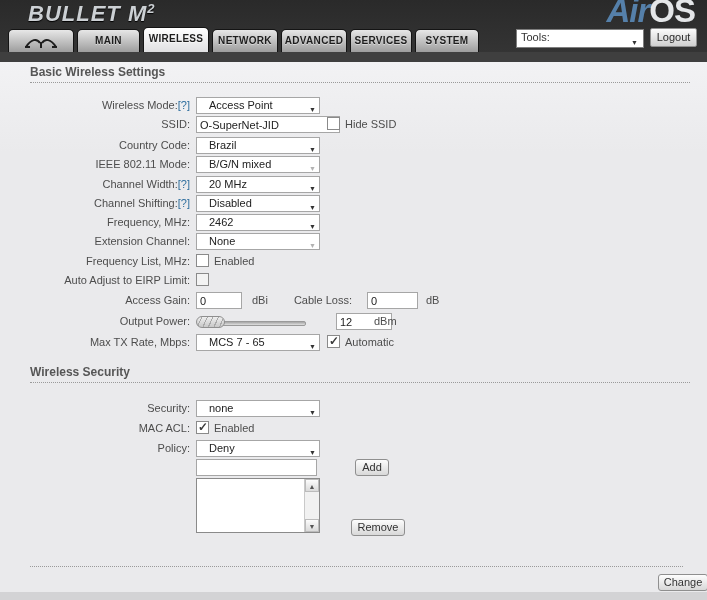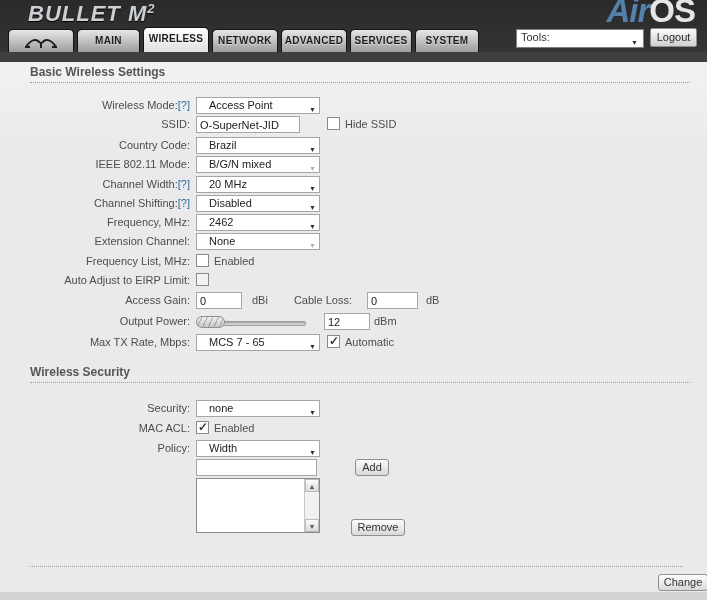--- a/index.html
+++ b/index.html
@@ -185,21 +185,21 @@
 
   <div class="sect" style="top:3px;">Basic Wireless Settings</div>
 
   <div class="row" style="top:35px;">
     <div class="lbl"><span>Wireless Mode:</span><span class="help">[?]</span></div>
     <div class="sel"><span>Access Point</span><span class="arr">▼</span></div>
   </div>
 
   <div class="row" style="top:54px;">
     <div class="lbl">SSID:</div>
-    <input class="inp" style="left: 196px; width: 104px;" value="O-SuperNet-JID">
+    <input class="inp" style="left: 196px; width: 144px;" value="O-SuperNet-JID">
     <span class="cb" style="left:327px;"></span>
     <span class="cb-lbl" style="left:345px;">Hide SSID</span>
   </div>
 
   <div class="row" style="top:75px;">
     <div class="lbl">Country Code:</div>
     <div class="sel"><span>Brazil</span><span class="arr">▼</span></div>
   </div>
 
   <div class="row" style="top:94px;">
@@ -244,21 +244,21 @@
     <span class="unit" style="left:252px;">dBi</span>
     <div class="lbl" style="left:250px; width:102px;">Cable Loss:</div>
     <input class="inp" style="left: 367px; width: 51px;" value="0">
     <span class="unit" style="left:426px;">dB</span>
   </div>
 
   <div class="row" style="top:251px;">
     <div class="lbl">Output Power:</div>
     <div class="slider-track"></div>
     <div class="slider-handle"></div>
-    <input class="inp" style="left: 324px; width: 46px;" value="12">
+    <input class="inp" style="left: 336px; width: 56px;" value="12">
     <span class="unit" style="left:374px;">dBm</span>
   </div>
 
   <div class="row" style="top:272px;">
     <div class="lbl">Max TX Rate, Mbps:</div>
     <div class="sel"><span>MCS 7 - 65</span><span class="arr">▼</span></div>
     <span class="cb checked" style="left:327px;"></span>
     <span class="cb-lbl" style="left:345px;">Automatic</span>
   </div>
 
@@ -270,21 +270,21 @@
   </div>
 
   <div class="row" style="top:358px;">
     <div class="lbl">MAC ACL:</div>
     <span class="cb checked" style="left:196px;"></span>
     <span class="cb-lbl" style="left:214px;">Enabled</span>
   </div>
 
   <div class="row" style="top:378px;">
     <div class="lbl">Policy:</div>
-    <div class="sel"><span>Width</span><span class="arr">▼</span></div>
+    <div class="sel"><span>Deny</span><span class="arr">▼</span></div>
   </div>
 
   <div class="row" style="top:397px;">
     <input class="inp" style="left: 196px; width: 121px;">
     <div class="btn" style="left:327px; width:34px; top:0;">Add</div>
   </div>
 
   <div class="listbox" style="top:416px;">
     <div class="sb">
       <div class="sb-up">▲</div>

